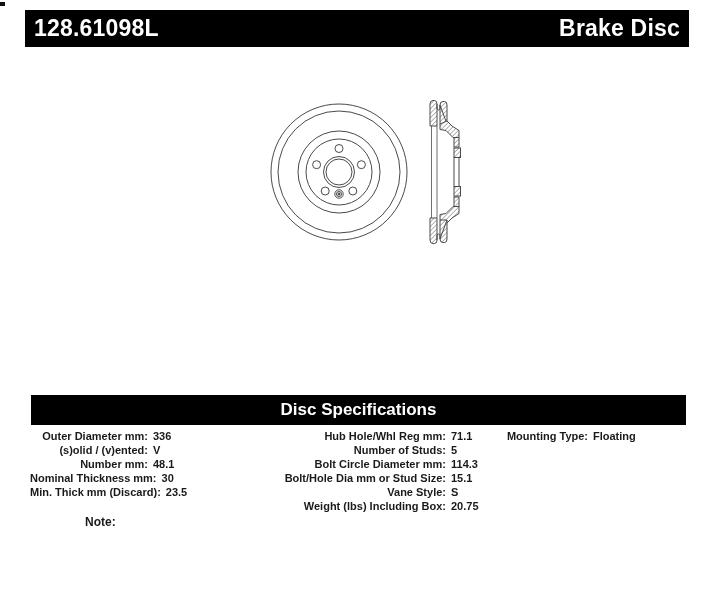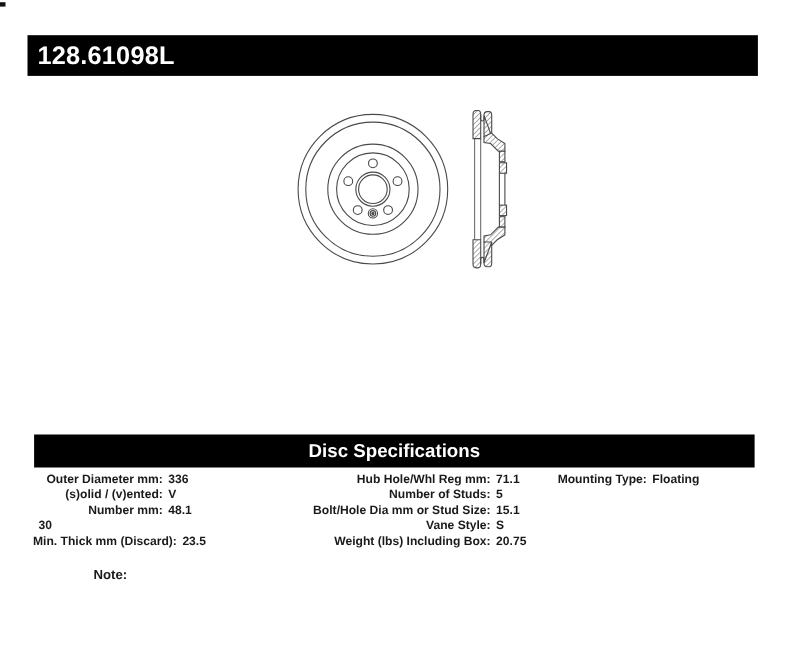--- a/index.html
+++ b/index.html
@@ -3,21 +3,21 @@
 <meta charset="utf-8">
 <style>
   html,body{margin:0;padding:0;background:#ffffff;}
   .page{
     position:relative;width:720px;height:590px;background:#ffffff;
     font-family:"Liberation Sans", sans-serif;color:#1a1a1a;overflow:hidden;
   }
   .corner-artifact{position:absolute;left:0;top:2px;width:5px;height:4px;background:#111;}
   
   .header-bar{
-    position:absolute;left:25px;top:32px;width:664px;height:37px;
+    position:absolute;left:25px;top:10px;width:664px;height:37px;
     background:#000;color:#fff;display:flex;align-items:center;
     justify-content:space-between;box-sizing:border-box;padding:0 9px;
   }
   .header-bar .part-number{font-size:23px;font-weight:bold;letter-spacing:0.2px;}
   .header-bar .product-name{font-size:23px;font-weight:bold;letter-spacing:0.2px;}
   
   .drawing-svg{position:absolute;left:0;top:0;}
   
   .spec-title-bar{
     position:absolute;left:31px;top:395px;width:655px;height:30px;
@@ -39,20 +39,21 @@
 </style>
 </head>
 <body>
 
 <div class="page">
 
   <div class="corner-artifact"></div>
 
   <div class="header-bar">
     <span class="part-number">128.61098L</span>
+    <span class="product-name">Brake Disc</span>
   </div>
 
   <svg class="drawing-svg" width="720" height="590" viewBox="0 0 720 590">
     <defs>
       <pattern id="hatch" width="3.2" height="3.2" patternUnits="userSpaceOnUse" patternTransform="rotate(45)">
         <rect width="3.2" height="3.2" fill="#ffffff"></rect>
         <line x1="0" y1="0" x2="0" y2="3.2" stroke="#6b6b6b" stroke-width="1"></line>
       </pattern>
     </defs>
 
@@ -111,36 +112,41 @@
       </div>
       <div class="spec-row">
         <span class="spec-label">(s)olid / (v)ented:</span>
         <span class="spec-value">V</span>
       </div>
       <div class="spec-row">
         <span class="spec-label">Number mm:</span>
         <span class="spec-value">48.1</span>
       </div>
       <div class="spec-row">
+        <span class="spec-label">Nominal Thickness mm:</span>
         <span class="spec-value">30</span>
       </div>
       <div class="spec-row">
         <span class="spec-label">Min. Thick mm (Discard):</span>
         <span class="spec-value">23.5</span>
       </div>
     </div>
 
     <div class="spec-col spec-col-2">
       <div class="spec-row">
         <span class="spec-label">Hub Hole/Whl Reg mm:</span>
         <span class="spec-value">71.1</span>
       </div>
       <div class="spec-row">
         <span class="spec-label">Number of Studs:</span>
         <span class="spec-value">5</span>
+      </div>
+      <div class="spec-row">
+        <span class="spec-label">Bolt Circle Diameter mm:</span>
+        <span class="spec-value">114.3</span>
       </div>
       <div class="spec-row">
         <span class="spec-label">Bolt/Hole Dia mm or Stud Size:</span>
         <span class="spec-value">15.1</span>
       </div>
       <div class="spec-row">
         <span class="spec-label">Vane Style:</span>
         <span class="spec-value">S</span>
       </div>
       <div class="spec-row">

